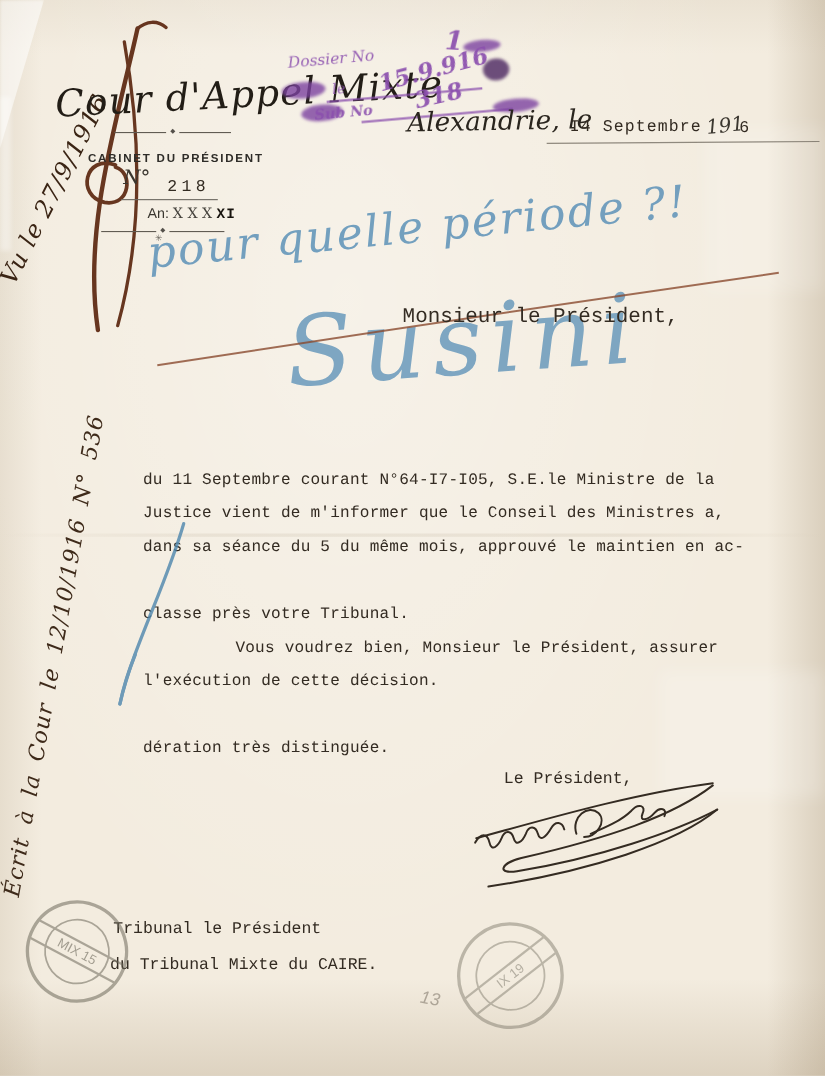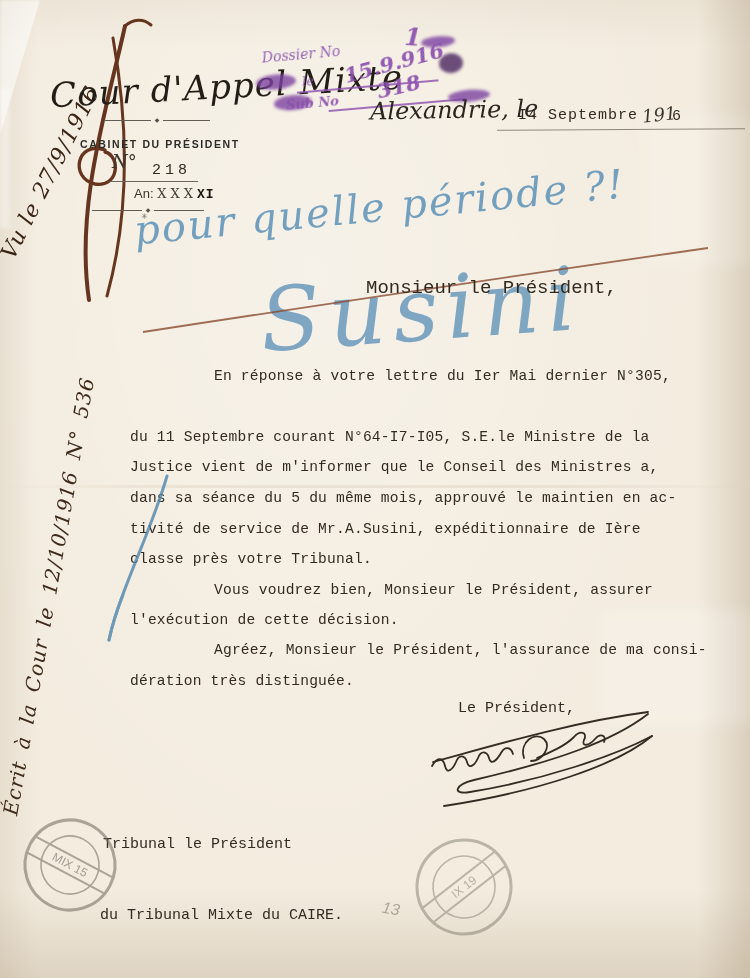--- a/index.html
+++ b/index.html
@@ -48,21 +48,21 @@
 
   
   .blue-q{left:133px; top:184px; font-size:40px; letter-spacing:2px; color:#5d92b8; opacity:.85; transform:rotate(-5.5deg); white-space:nowrap;}
   .blue-name{left:260px; top:258px; font-size:88px; letter-spacing:8px; color:#5d92b8; opacity:.78; transform:rotate(-4deg);}
 
   .salutation{left:366px; top:277px; font-size:19px;}
   .tw-line{position:absolute; left:130px; font-size:14.6px; letter-spacing:.2px;}
   .tw-line.indent{left:214px;}
   .closing{left:458px; top:700px; font-size:15px;}
   .addr1{left:103px; top:836px; font-size:15px;}
-  .addr2{left:100px; top:869px; font-size:15px;margin-top:38px;}
+  .addr2{left:100px; top:869px; font-size:15px;}
 
   
   .vu-note{left:18px; top:238px; font-size:22px; color:#3a2414; transform:rotate(-63deg); transform-origin:left bottom; white-space:nowrap; letter-spacing:1px;}
   .margin-note{left:22px; top:793px; font-size:20px; color:#3e2a1a; transform:rotate(-80deg); transform-origin:left bottom; white-space:nowrap; letter-spacing:1px; word-spacing:5px;}
   .pencil-13{left:382px; top:900px; font-size:16px; color:rgba(120,112,98,.55); transform:rotate(10deg); font-style:italic;}
 
   
   .edge{pointer-events:none;}
   .crease{left:0; top:485px; width:750px; height:3px;
     background:linear-gradient(90deg, rgba(0,0,0,0), rgba(150,130,100,.12) 25%, rgba(150,130,100,.12) 75%, rgba(0,0,0,0));}
@@ -140,29 +140,26 @@
 
   <div class="abs script blue-q">pour quelle période ?!</div>
   <div class="abs script blue-name">Susini</div>
 
   <svg class="abs" style="left:130px; top:240px;" width="620" height="100" viewBox="0 0 620 100">
     <path d="M13,92 Q300,48 578,8" fill="none" stroke="#8a4a2e" stroke-width="1.8" opacity=".8"></path>
   </svg>
 
   <div class="abs tw salutation">Monsieur le Président,</div>
 
-  <div class="tw tw-line indent" style="top:368px">En réponse à votre lettre du Ier Mai dernier N°305,</div>
   <div class="tw tw-line" style="top:429px">du 11 Septembre courant N°64-I7-I05, S.E.le Ministre de la</div>
   <div class="tw tw-line" style="top:459px">Justice vient de m'informer que le Conseil des Ministres a,</div>
   <div class="tw tw-line" style="top:490px">dans sa séance du 5 du même mois, approuvé le maintien en ac-</div>
-  <div class="tw tw-line" style="top:521px">tivité de service de Mr.A.Susini, expéditionnaire de Ière</div>
   <div class="tw tw-line" style="top:551px">classe près votre Tribunal.</div>
   <div class="tw tw-line indent" style="top:582px">Vous voudrez bien, Monsieur le Président, assurer</div>
   <div class="tw tw-line" style="top:612px">l'exécution de cette décision.</div>
-  <div class="tw tw-line indent" style="top:642px">Agréez, Monsieur le Président, l'assurance de ma consi-</div>
   <div class="tw tw-line" style="top:673px">dération très distinguée.</div>
 
   <svg class="abs" style="left:95px; top:465px;" width="85" height="200" viewBox="0 0 85 200">
     <g fill="none" stroke="#4d86ad" stroke-width="3" stroke-linecap="round" opacity=".8">
       <path d="M72,11 C55,70 25,125 14,175"></path>
       <path d="M14,175 C18,156 23,142 28,130"></path>
     </g>
   </svg>
 
   <div class="abs tw closing">Le Président,</div>

